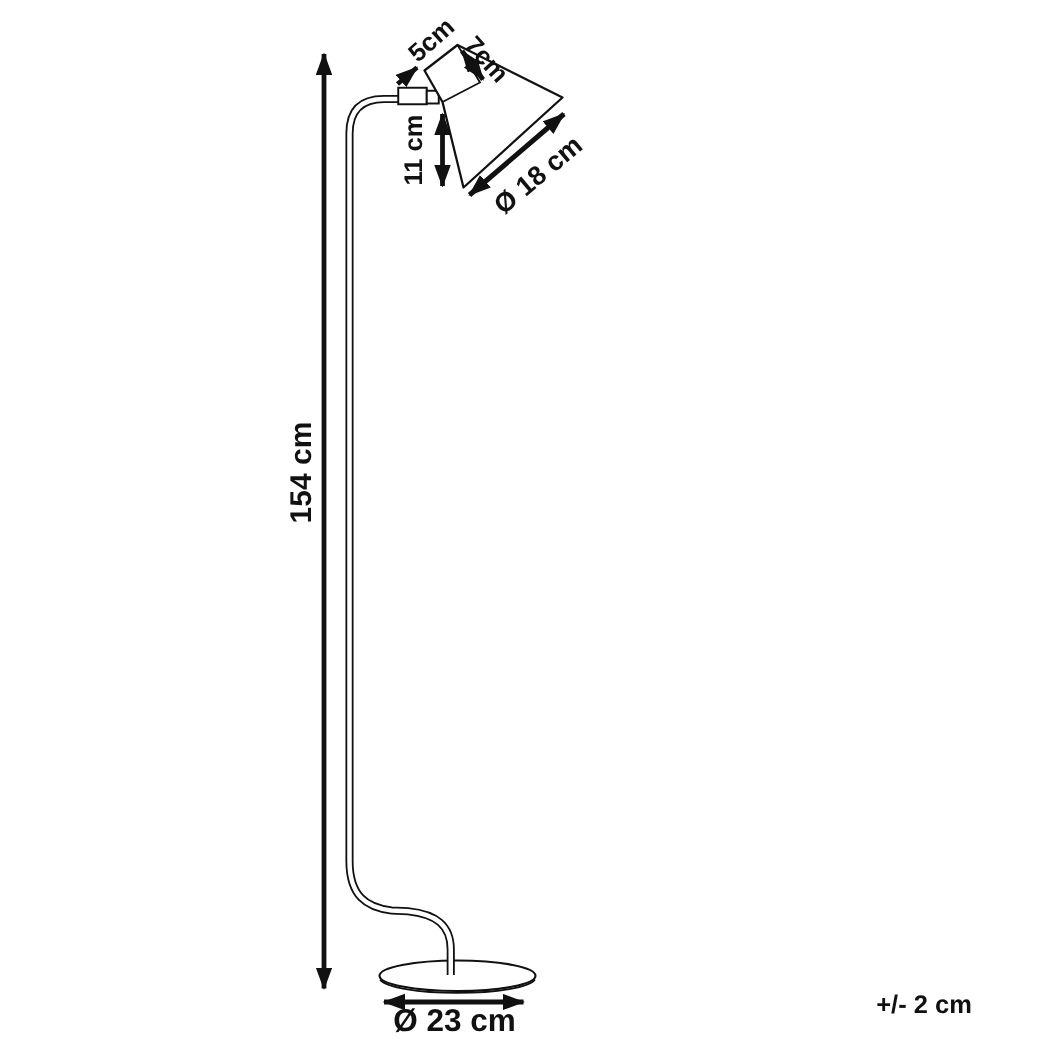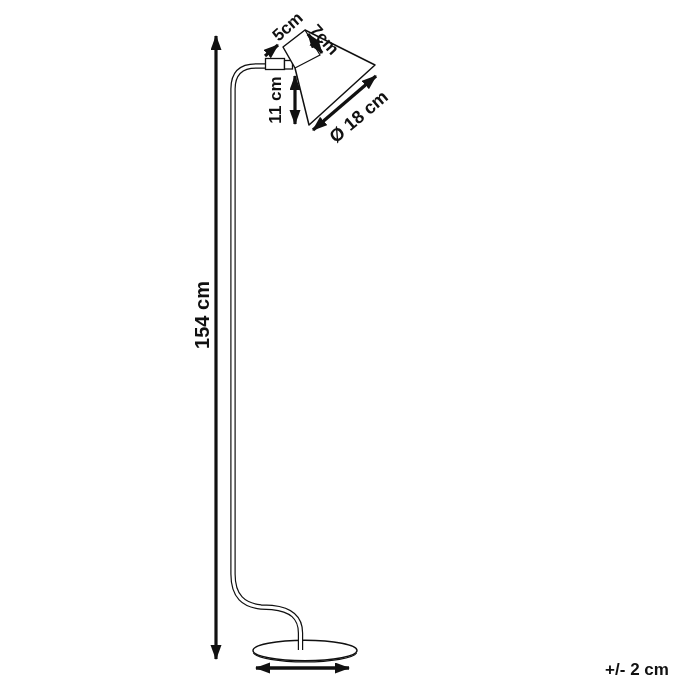--- a/index.html
+++ b/index.html
@@ -12,21 +12,21 @@
     position:absolute;font-weight:bold;color:#111;white-space:nowrap;
     transform:translate(-50%,-50%) rotate(var(--r,0deg));
     font-family:"Liberation Sans",sans-serif;
   }
   #l-5cm   {left:288px;top:27px; --r:-42deg;font-size:17px;}
   #l-7cm   {left:324px;top:40px; --r:48deg; font-size:17px;}
   #l-11cm  {left:276px;top:100px;--r:-90deg;font-size:17px;}
   #l-18cm  {left:359px;top:117px;--r:-40deg;font-size:18px;}
   #l-154cm {left:202px;top:315px;--r:-90deg;font-size:20px;}
   #l-23cm  {left:303px;top:681px;--r:0deg;  font-size:21px;}
-  #l-tol   {left:616px;top:670px;--r:0deg;  font-size:17px;margin-left:21px;}
+  #l-tol   {left:616px;top:670px;--r:0deg;  font-size:17px;}
 </style>
 </head>
 <body>
 
 <div class="stage">
 
   <svg class="drawing" width="700" height="700" viewBox="0 0 700 700">
     <defs>
       <marker id="ah" markerUnits="userSpaceOnUse" markerWidth="16" markerHeight="12" refX="14" refY="5.5" orient="auto-start-reverse">
         <path d="M0,0 L15,5.5 L0,11 Z" fill="#111"></path>
@@ -68,15 +68,16 @@
     <line x1="313" y1="130" x2="376" y2="76" stroke="#111" stroke-width="3.4" marker-start="url(#ah)" marker-end="url(#ah)"></line>
 
     <line x1="256" y1="668" x2="349" y2="668" stroke="#111" stroke-width="3.4" marker-start="url(#ah)" marker-end="url(#ah)"></line>
   </svg>
 
   <div class="dim" id="l-5cm">5cm</div>
   <div class="dim" id="l-7cm">7cm</div>
   <div class="dim" id="l-11cm">11 cm</div>
   <div class="dim" id="l-18cm">Ø 18 cm</div>
   <div class="dim" id="l-154cm">154 cm</div>
+  <div class="dim" id="l-23cm">Ø 23 cm</div>
   <div class="dim" id="l-tol">+/- 2 cm</div>
 
 </div>
 
 </body></html>

